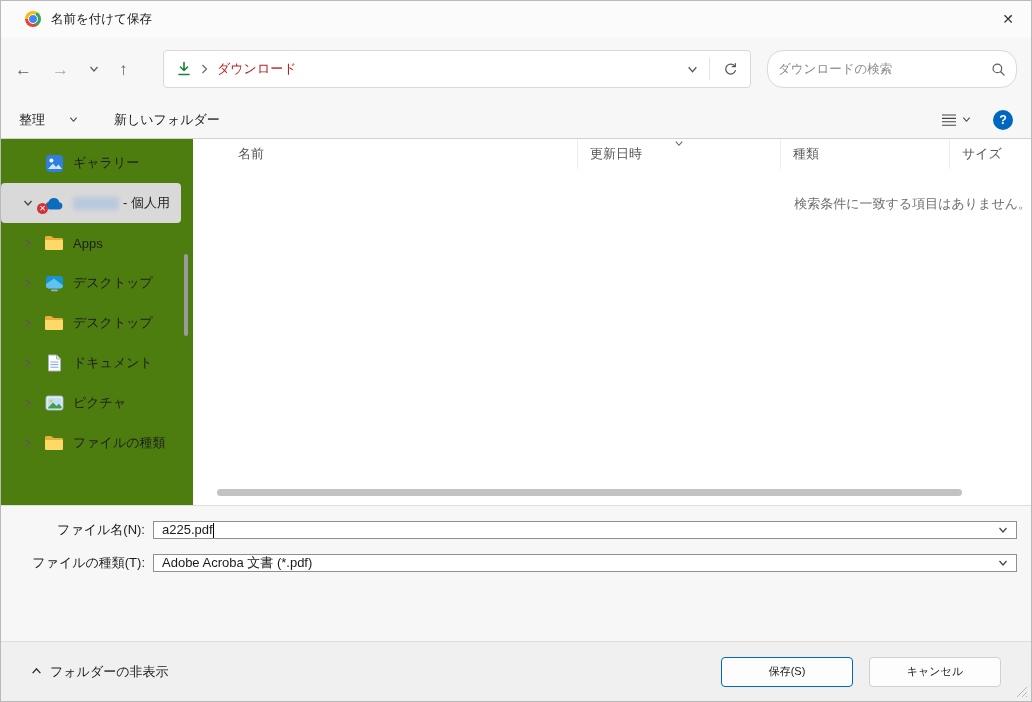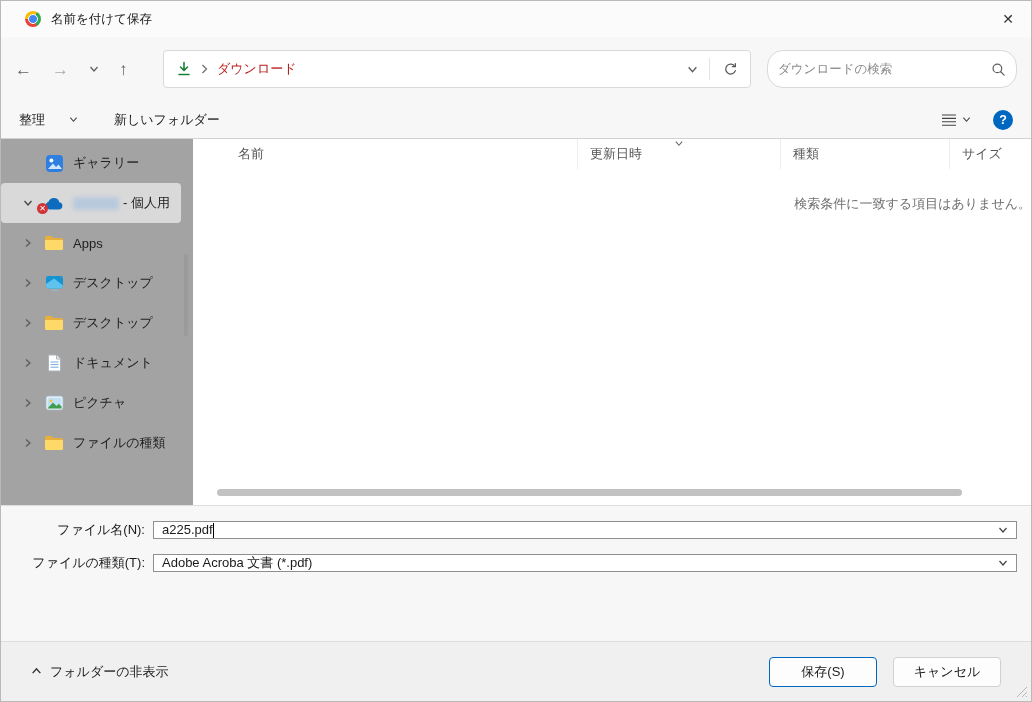--- a/index.html
+++ b/index.html
@@ -44,21 +44,21 @@
   
   .toolbar{height:38px;flex:0 0 38px;display:flex;align-items:center;padding:0 18px;border-bottom:1px solid #d2d2d2;}
   .tool-item{display:flex;align-items:center;gap:24px;margin-right:36px;color:#1a1a1a;cursor:pointer;}
   .tool-right{margin-left:auto;display:flex;align-items:center;gap:22px;}
   .view-btn{display:flex;align-items:center;gap:5px;cursor:pointer;}
   .help-btn{width:20px;height:20px;border-radius:50%;background:var(--accent,#0067c0);color:#fff;
     display:flex;align-items:center;justify-content:center;font-size:12.5px;font-weight:bold;cursor:pointer;}
 
   
   .content{flex:0 0 367px;display:flex;background:#fff;border-bottom:1px solid #dedede;position:relative;}
-  .sidebar{width:192px;flex:0 0 192px;padding-top:4px;position:relative;background:#a3a3a3;}
+  .sidebar{width:192px;flex:0 0 192px;padding-top:4px;position:relative;background:#4d7c0f;}
   .side-item{height:40px;display:flex;align-items:center;padding-left:20px;gap:8px;cursor:pointer;border-radius:4px;margin:0 12px 0 0;}
   .side-item.selected{background:var(--selection,#d9d9d9);}
   .si-chevron{width:14px;flex:0 0 14px;display:flex;justify-content:center;}
   .si-icon{width:22px;flex:0 0 22px;display:flex;justify-content:center;position:relative;}
   .si-label{white-space:nowrap;color:#202020;display:flex;align-items:center;gap:4px;}
   .redacted{display:inline-block;width:46px;height:13px;border-radius:3px;background:#b9c9dd;filter:blur(2px);}
   .err-badge{position:absolute;left:-6px;bottom:-3px;width:11px;height:11px;border-radius:50%;background:#d13438;
     color:#fff;font-size:8px;line-height:11px;text-align:center;font-weight:bold;}
   .side-scrollbar{position:absolute;right:5px;top:115px;width:4px;height:82px;background:#9b9b9b;border-radius:2px;}
 
@@ -81,22 +81,22 @@
   .combo{flex:1;height:18px;background:#fff;border:1px solid #8f8f8f;display:flex;align-items:center;
     padding:0 6px 0 8px;position:relative;justify-content:flex-end;}
   .combo .val{flex:1;white-space:nowrap;overflow:hidden;}
   .caret{display:inline-block;width:1px;height:15px;background:#000;vertical-align:middle;}
   .combo .dd{flex:0 0 14px;display:flex;justify-content:center;color:#444;}
 
   
   .footer{flex:1;background:#f0f0f0;border-top:1px solid #dcdcdc;display:flex;align-items:center;padding:0 30px;}
   .hide-folders{display:flex;align-items:center;gap:8px;color:#1a1a1a;cursor:pointer;}
   .footer-btns{margin-left:auto;display:flex;gap:16px;}
-  .btn{width:108px;height:30px;border-radius:4px;background:#fdfdfd;border:1px solid #d0d0d0;
-    display:flex;align-items:center;justify-content:center;font-size:13px;color:#1a1a1a;cursor:pointer;font-family:inherit;}
+  .btn{width:132px;height:30px;border-radius:4px;background:#fdfdfd;border:1px solid #d0d0d0;
+    display:flex;align-items:center;justify-content:center;font-size:11px;color:#1a1a1a;cursor:pointer;font-family:inherit;}
   .btn.primary{border-color:var(--accent,#0067c0);}
   .resize-grip{position:absolute;right:3px;bottom:3px;width:12px;height:12px;opacity:.55;}
 
   svg{display:block;}
 </style>
 </head>
 <body>
 
 <div class="dialog">
 

